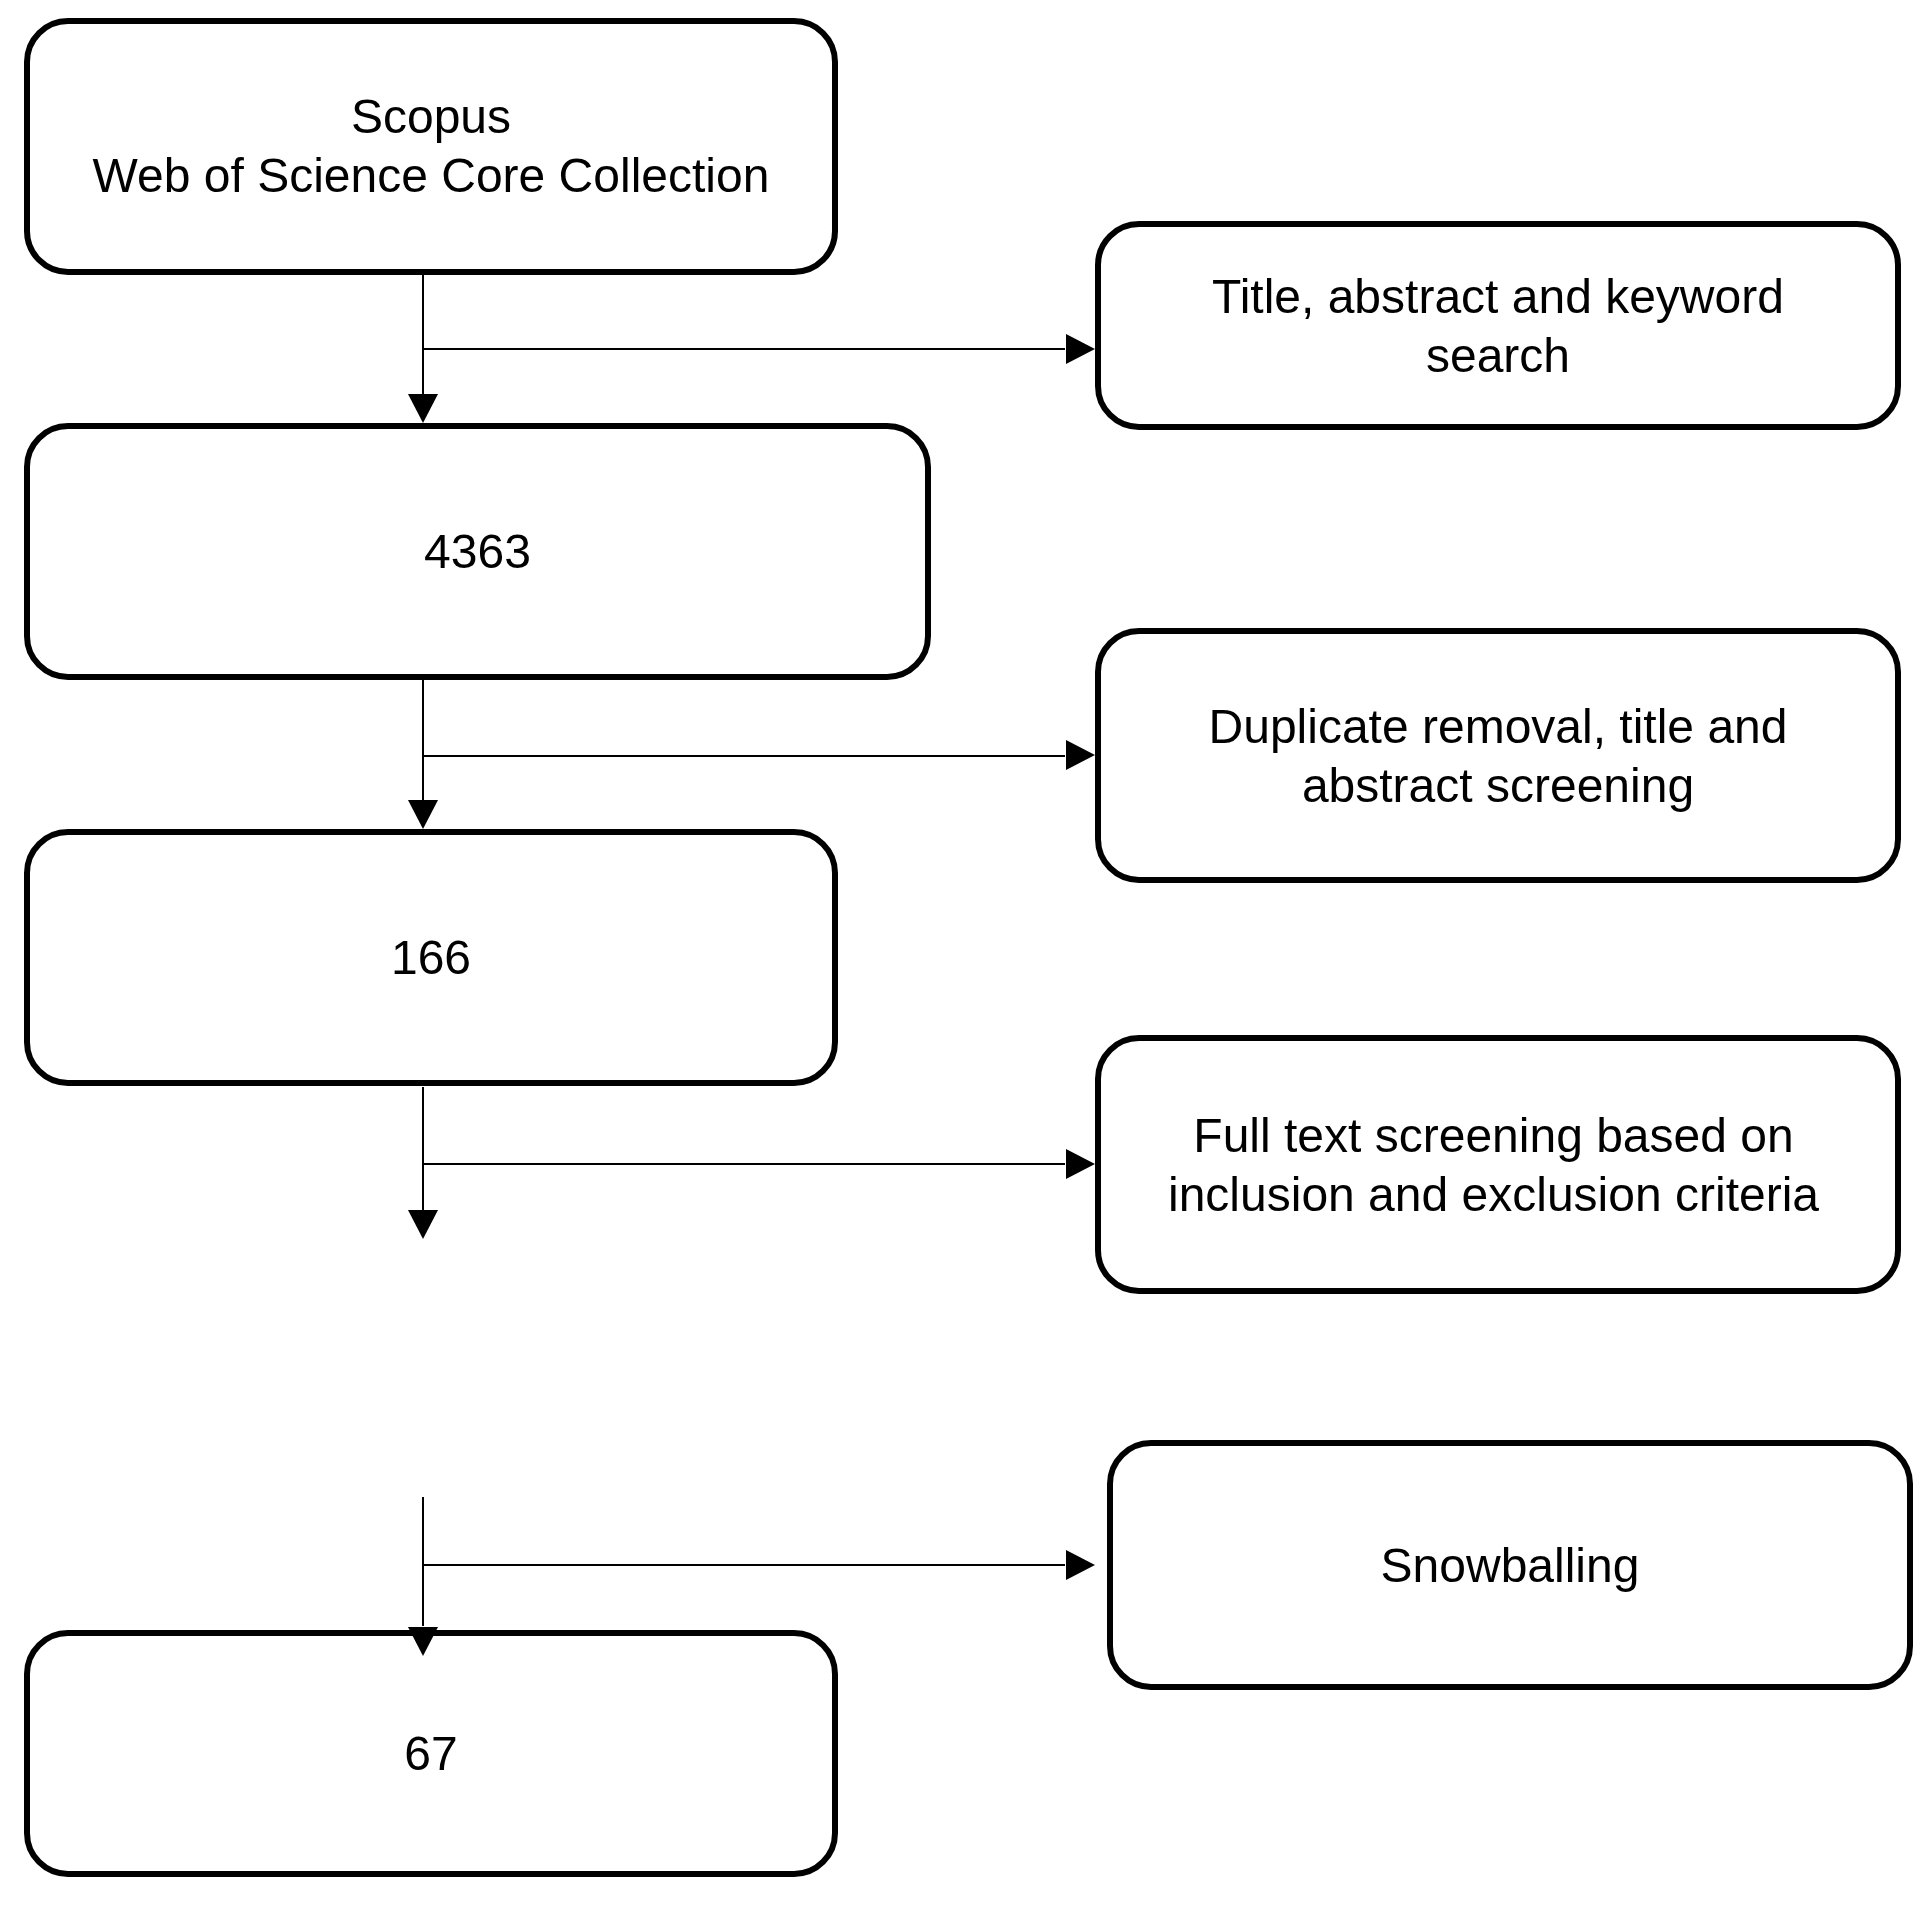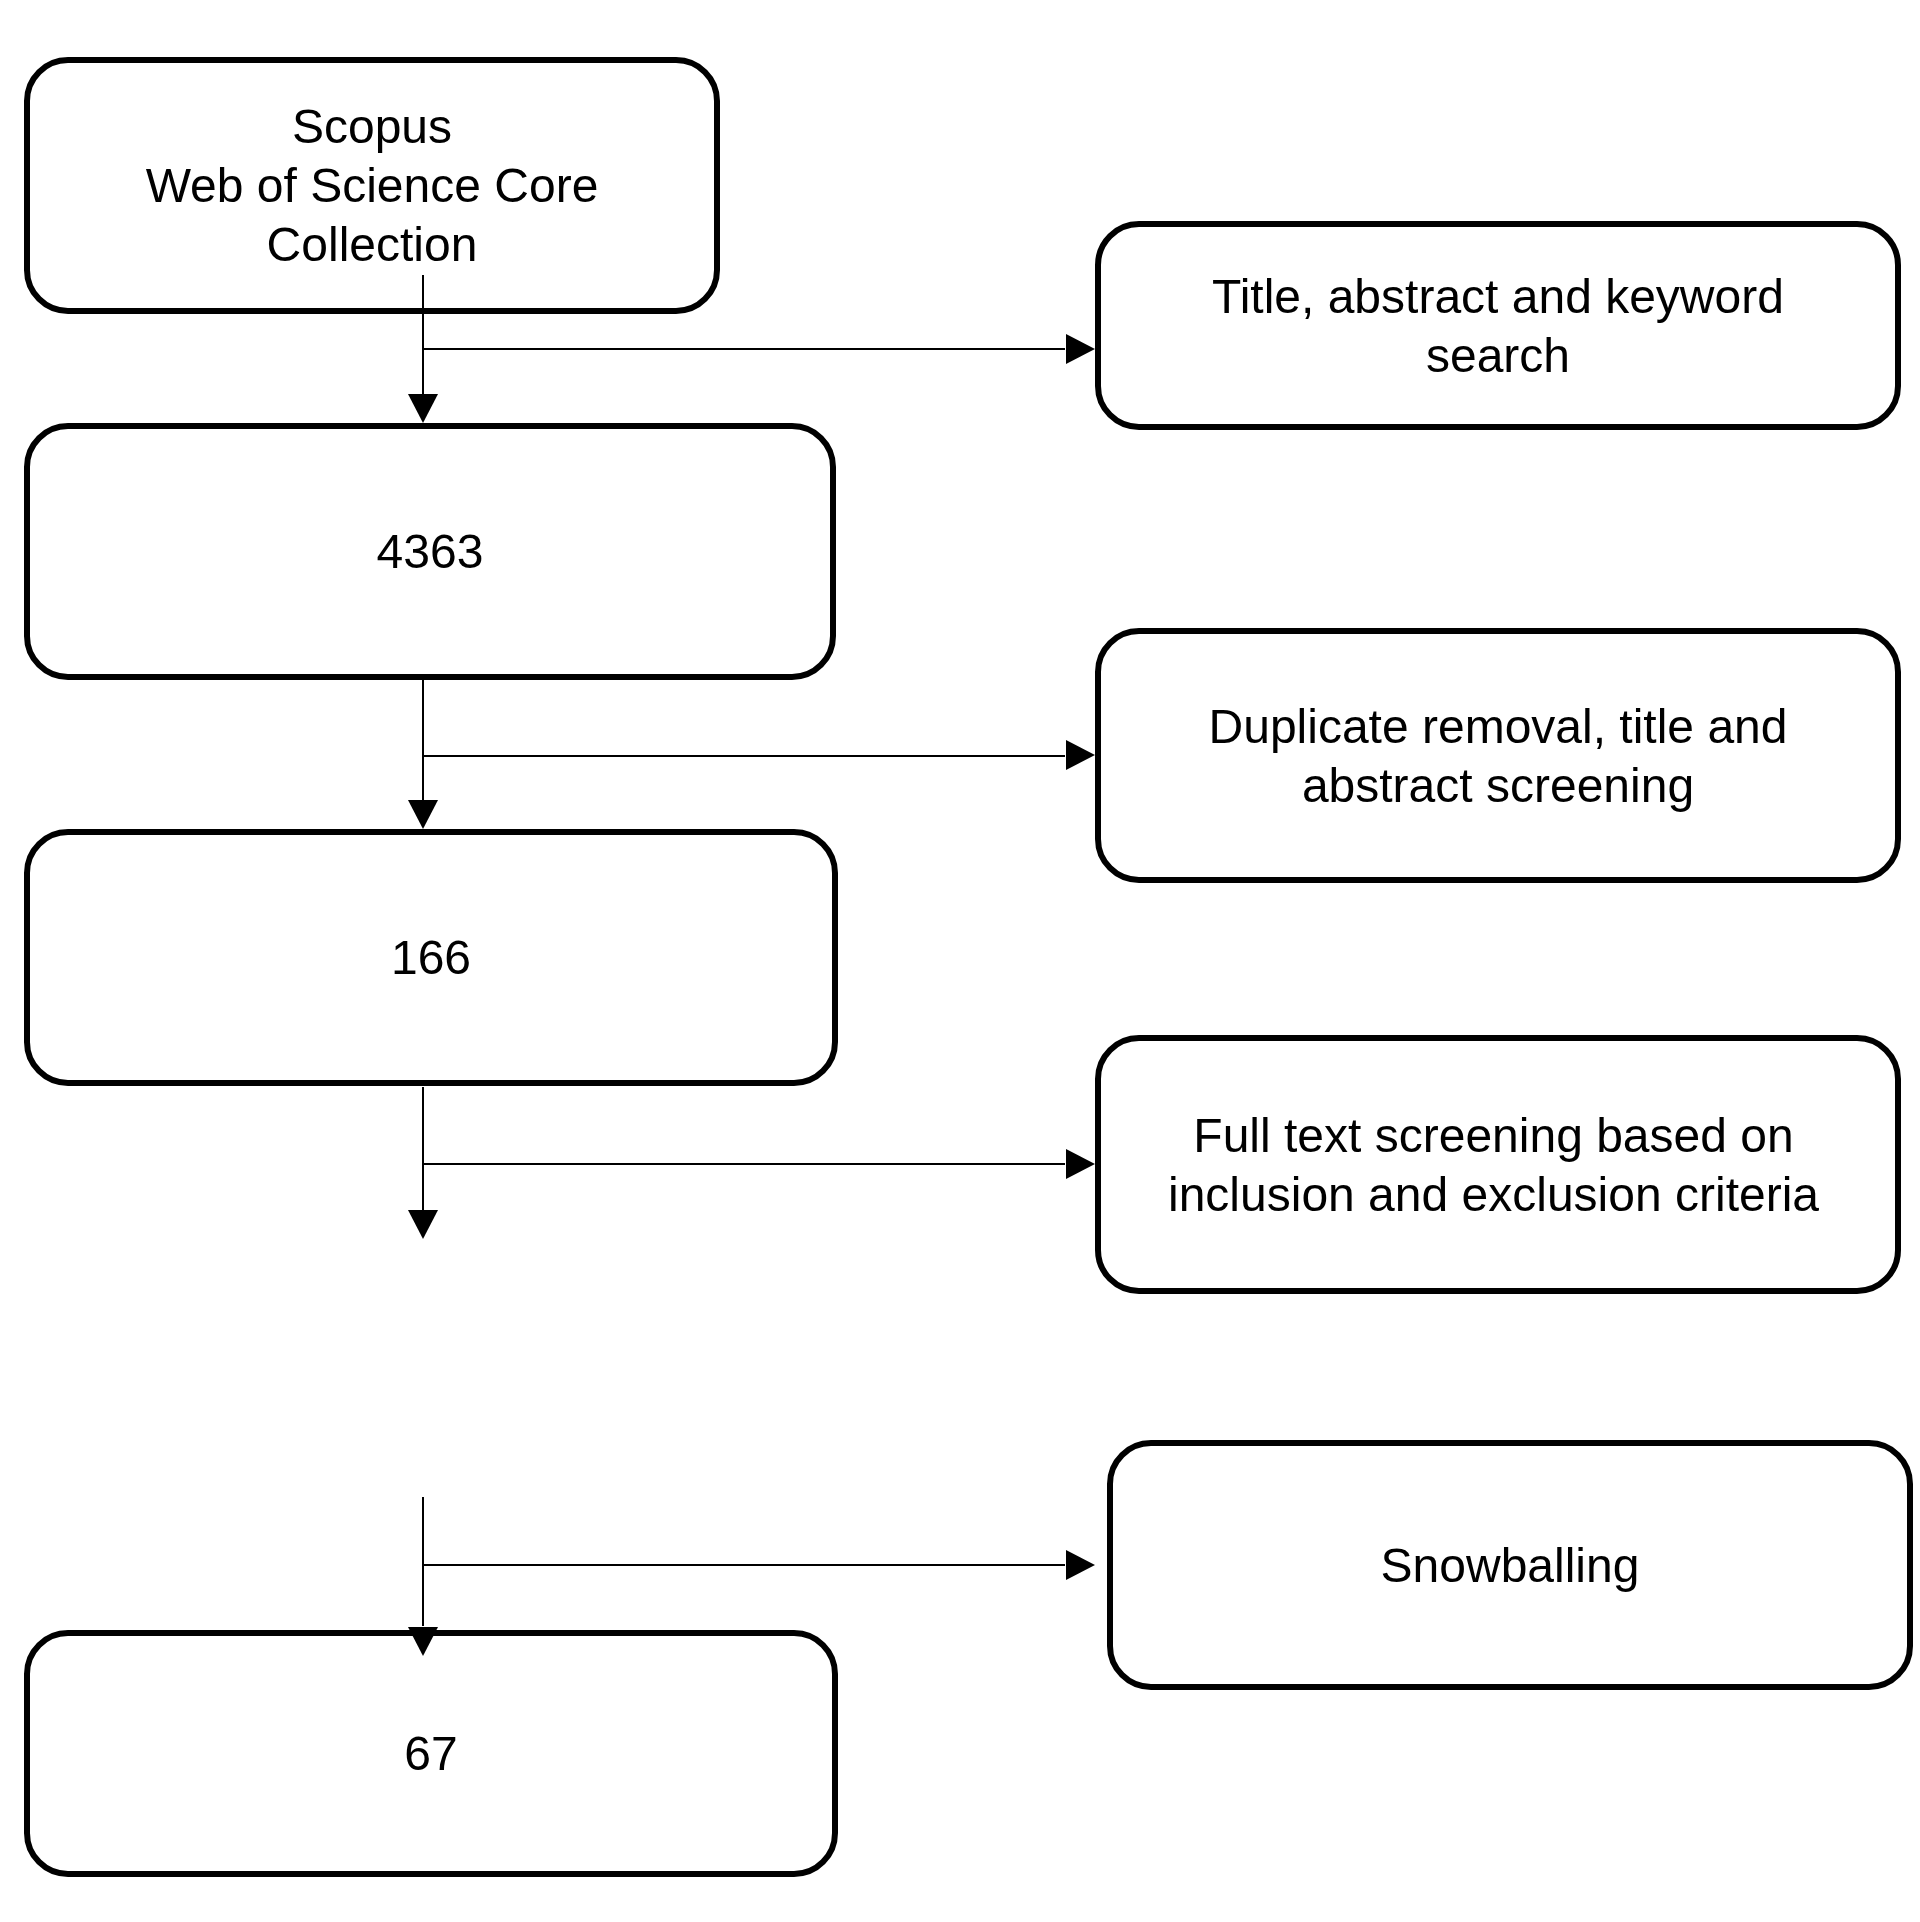--- a/index.html
+++ b/index.html
@@ -25,22 +25,22 @@
     align-items: center;
     justify-content: center;
     text-align: center;
     color: #000000;
     font-size: 48px;
     line-height: 59px;
     white-space: pre-line;
     padding: 0 16px;
   }
   
-  .pos-l1 { left: 24px;  top: 17.6px;   width: 696px; height: 257px; margin-top: 39px; }
-  .pos-l2 { left: 24px;  top: 423px;  width: 812px; height: 257px; }
+  .pos-l1 { left: 24px;  top: 17.6px;   width: 814px; height: 257px; }
+  .pos-l2 { left: 24px;  top: 423px;  width: 907px; height: 257px; }
   .pos-l3 { left: 24px;  top: 829px; width: 814px; height: 257px; text-align: right; }
   .pos-l4 { left: 24px;  top: 1239px; width: 814px; height: 258px; }
   .pos-l5 { left: 24px;  top: 1630px; width: 814px; height: 247px; }
   
   .pos-r1 { left: 1095px; top: 221px;  width: 806px; height: 209px; }
   .pos-r2 { left: 1095px; top: 628px;  width: 806px; height: 255px; }
   .pos-r3 { left: 1095px; top: 1035px; width: 806px; height: 259px; padding-left: 7px; }
   .pos-r4 { left: 1095px; top: 1440px; width: 806px; height: 250px; margin-left: 12px; }
 
   .vline {

